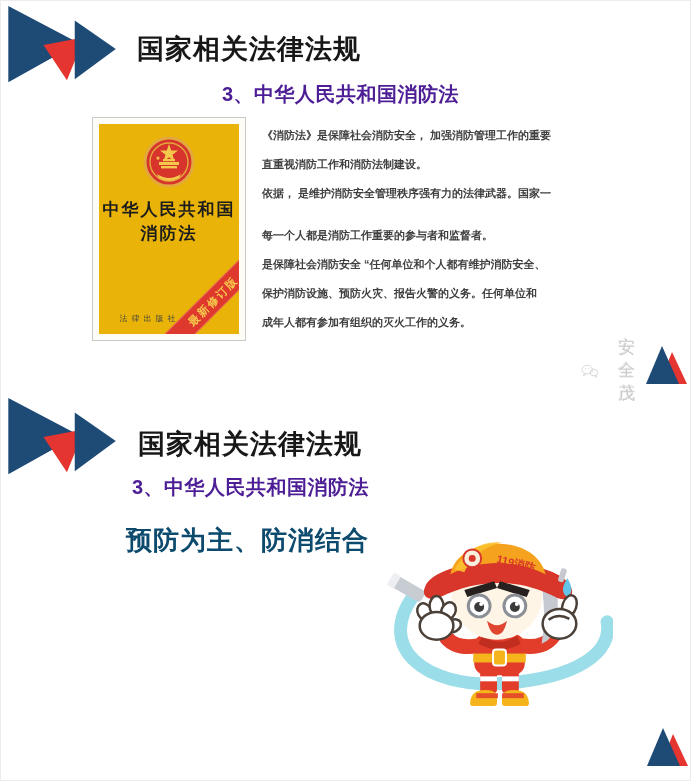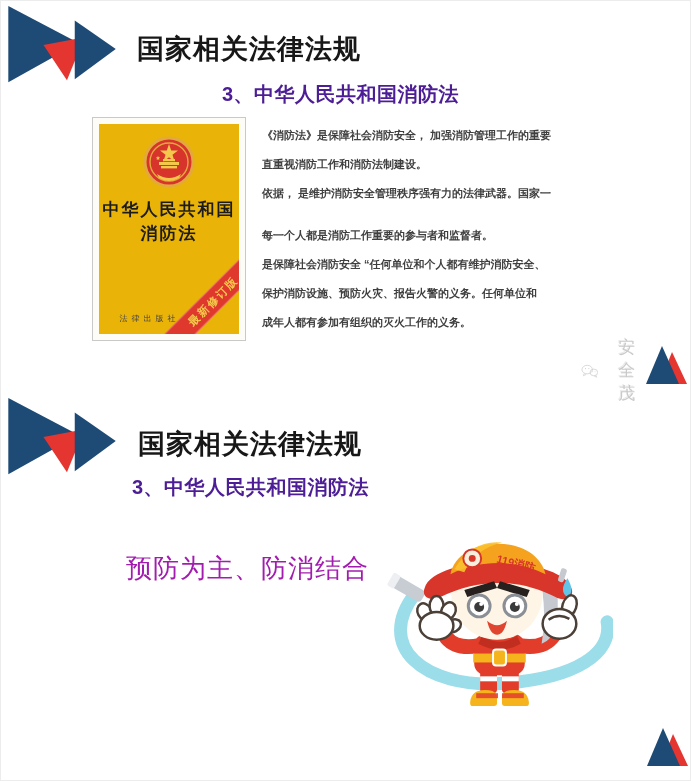--- a/index.html
+++ b/index.html
@@ -22,22 +22,22 @@
   .slide-subtitle{
     position:absolute;color:#4c1d95;font-weight:bold;
     font-size:20px;letter-spacing:0.5px;white-space:nowrap;
   }
   .s1-title{left:137px;top:31px;}
   .s1-subtitle{left:222px;top:81px;}
   .s2-title{left:138px;top:34px;}
   .s2-subtitle{left:132px;top:82px;}
 
   .tagline{
-    position:absolute;left:126px;top:131px;color:#a21caf;
-    font-weight:normal;font-size:26px;letter-spacing:1px;white-space:nowrap;margin-top:28px;
+    position:absolute;left:126px;top:131px;color:#0c4a6e;
+    font-weight:bold;font-size:26px;letter-spacing:1px;white-space:nowrap;
   }
 
   
   .book{
     position:absolute;left:92px;top:117px;width:154px;height:224px;
     background:#fdfcf6;border:1px solid #c9c9c9;box-sizing:border-box;padding:6px;
   }
   .book-cover{
     position:relative;width:100%;height:100%;background:#eab308;overflow:hidden;
   }

